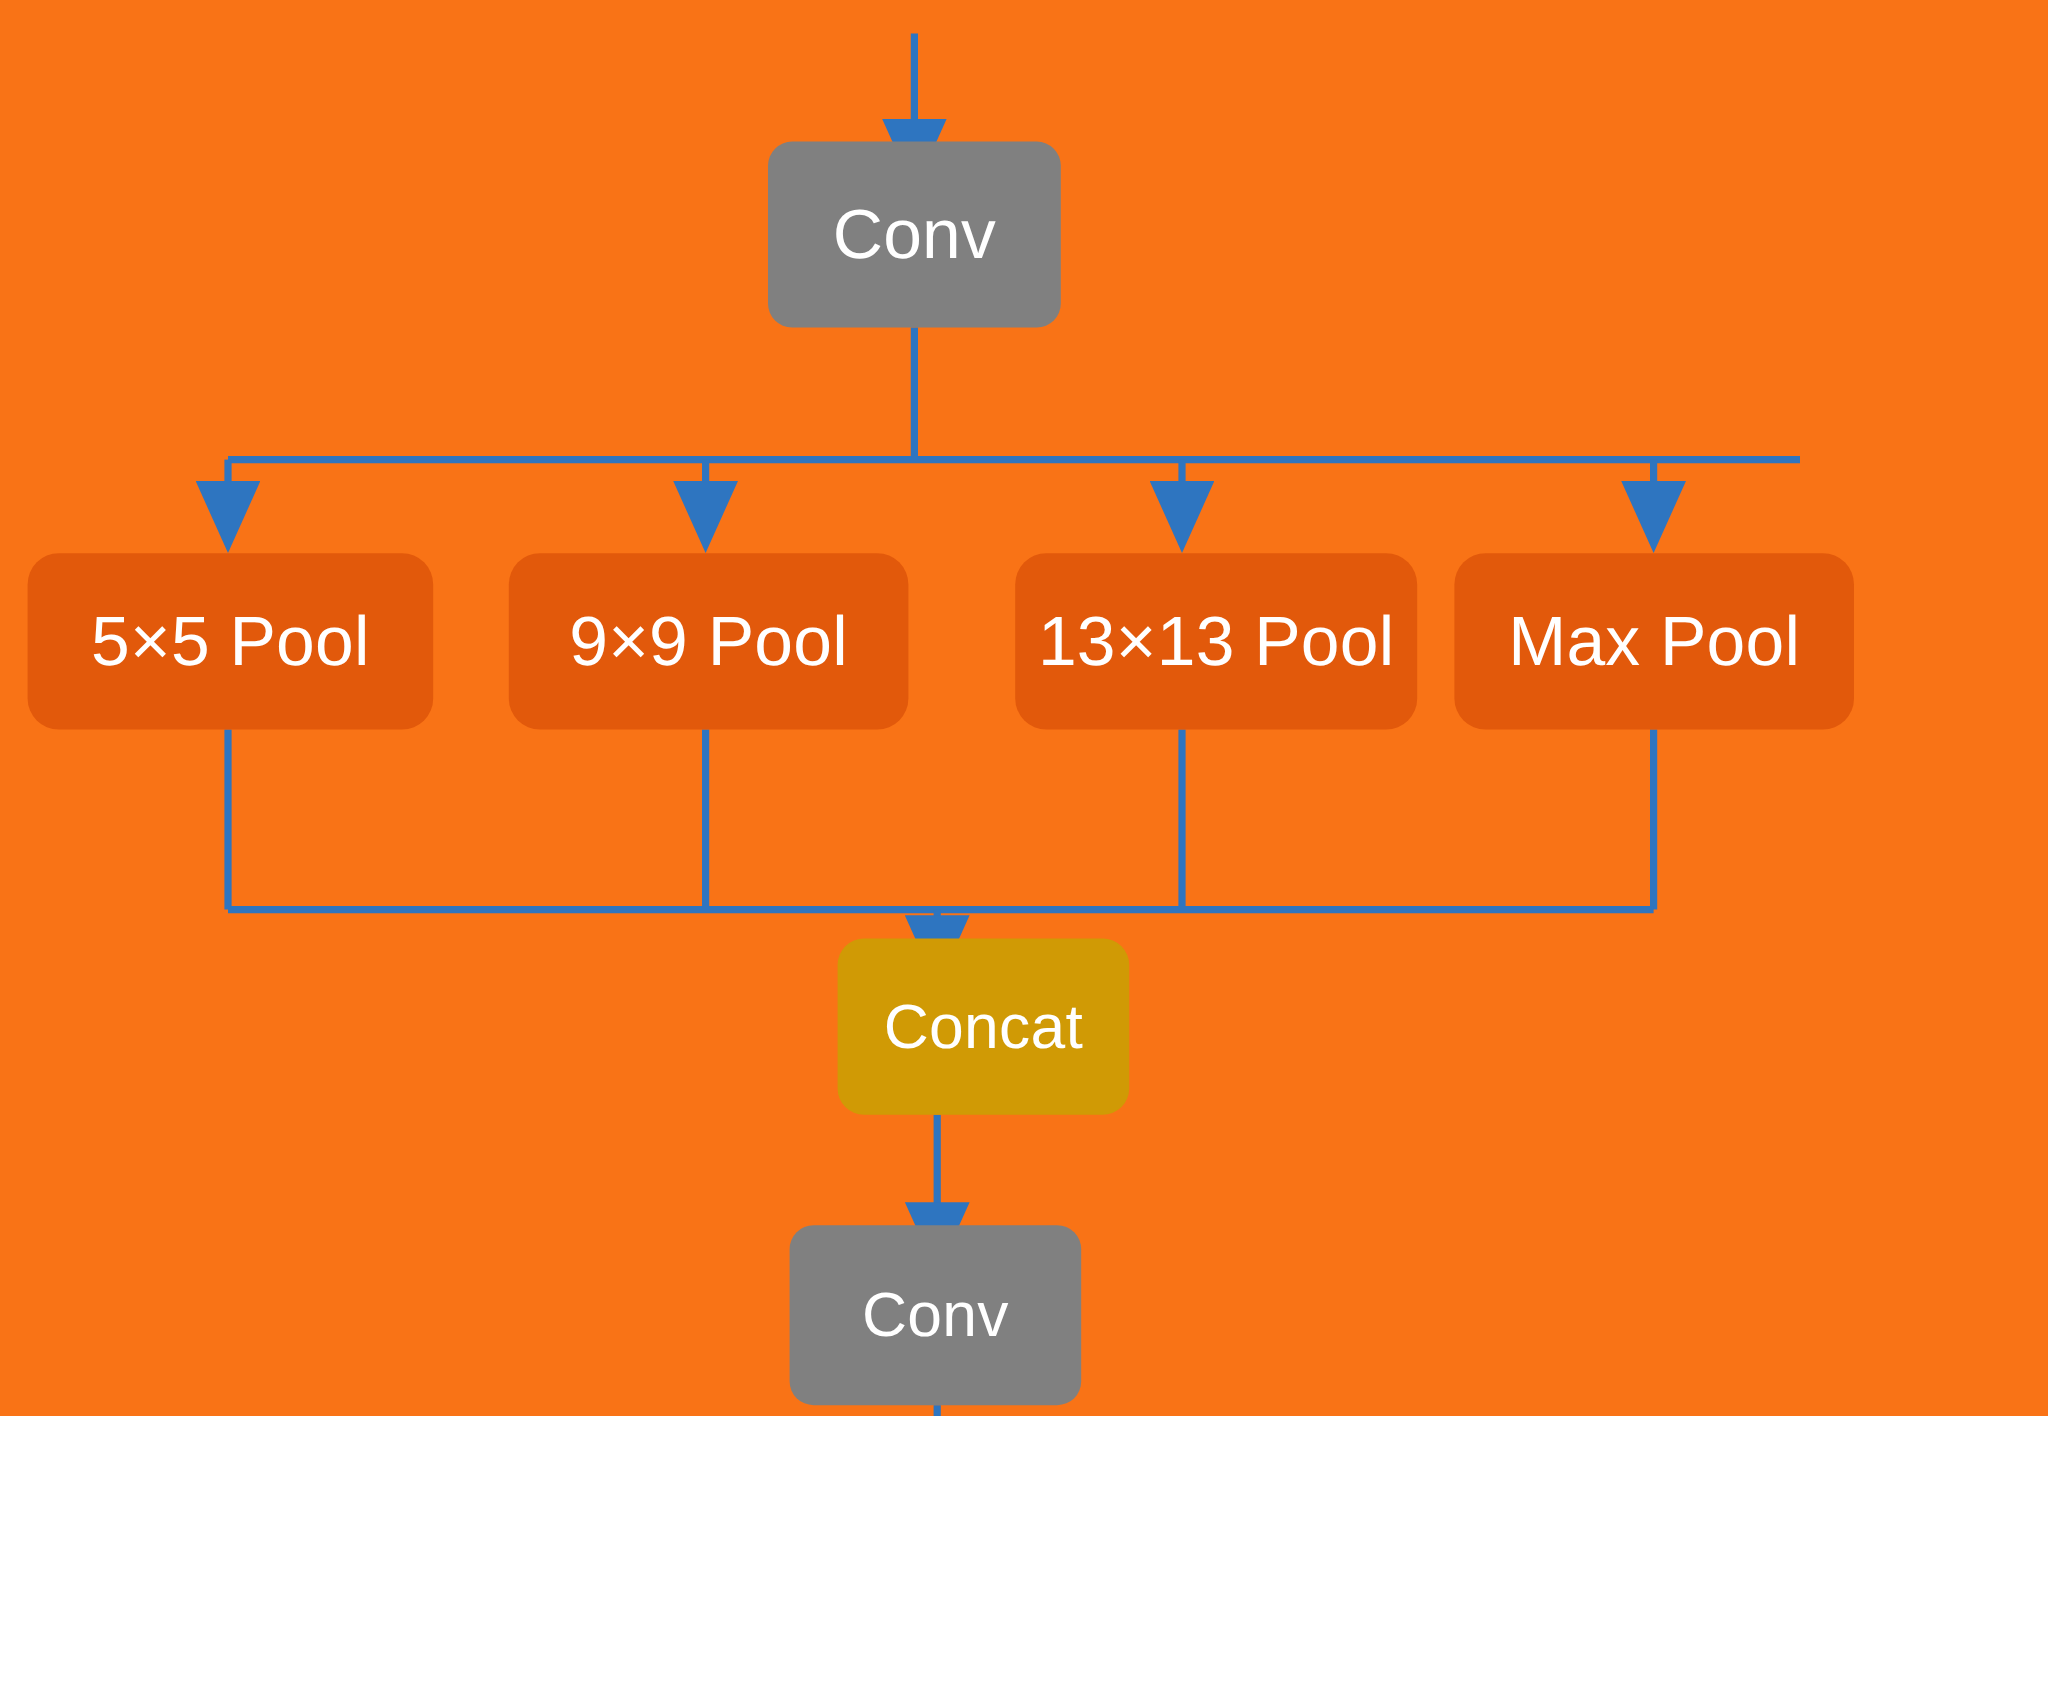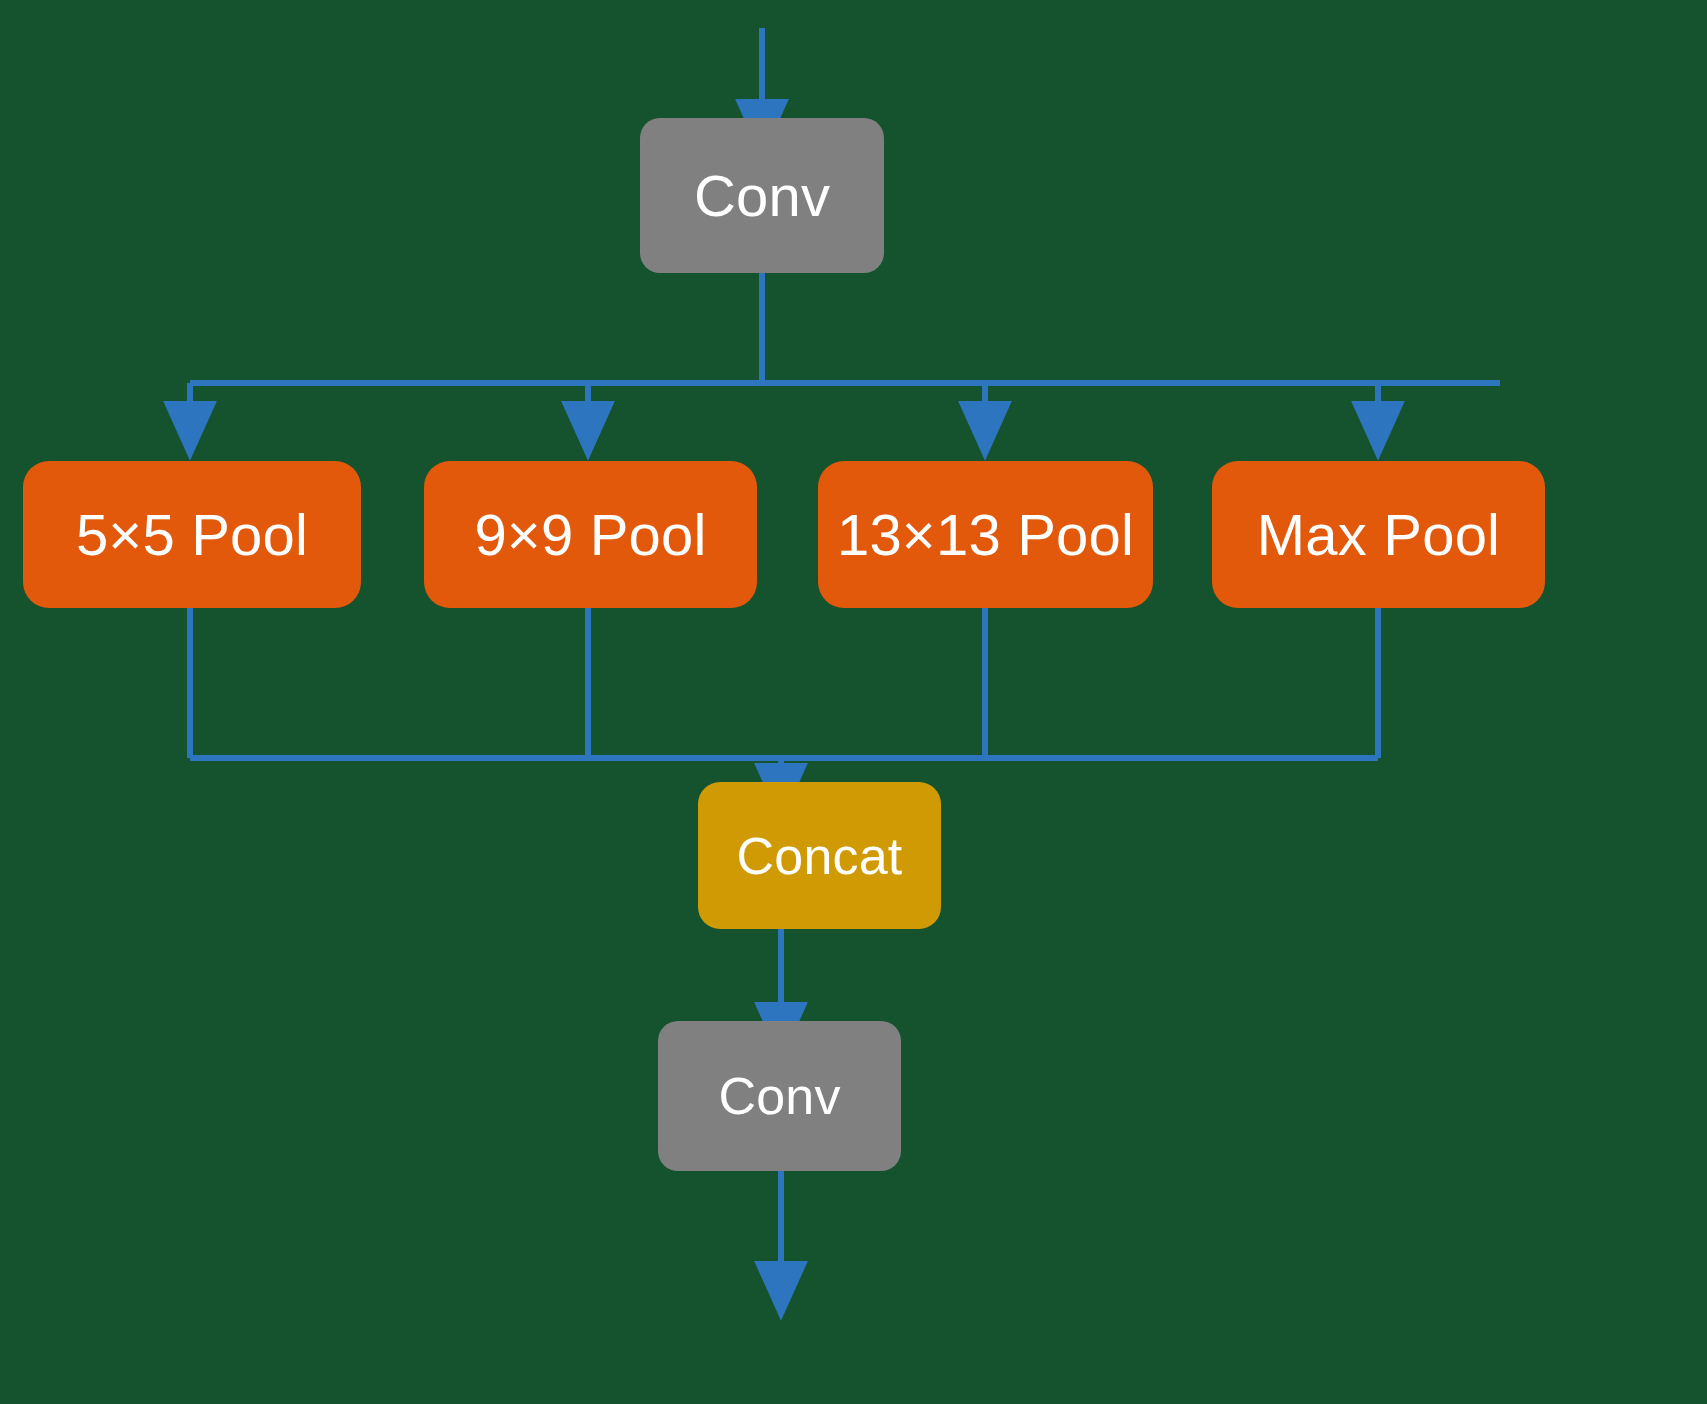--- a/index.html
+++ b/index.html
@@ -6,22 +6,22 @@
     margin: 0;
     padding: 0;
     background: #ffffff;
   }
   body {
     font-family: "Liberation Sans", "DejaVu Sans", sans-serif;
   }
   #canvas {
     position: relative;
     width: 1707px;
-    height: 1404px;
-    background: #14532d;
+    height: 1180px;
+    background: #f97316;
     overflow: hidden;
   }
   #wires {
     position: absolute;
     left: 0;
     top: 0;
     width: 1707px;
     height: 1404px;
     pointer-events: none;
   }
@@ -52,21 +52,21 @@
   }
   .node-concat {
     background: #D09A05;
     border-radius: 22px;
   }
 
   
   #node-conv-top   { left: 640px;  top: 118px;  width: 244px; height: 155px; font-size: 58px; }
   #node-pool-0     { left: 23px;   top: 461px;  width: 338px; height: 147px; font-size: 58px; text-align: right; }
   #node-pool-1     { left: 424px;  top: 461px;  width: 333px; height: 147px; font-size: 58px; }
-  #node-pool-2     { left: 818px;  top: 461px;  width: 335px; height: 147px; font-size: 58px; }
+  #node-pool-2     { left: 846px;  top: 461px;  width: 335px; height: 147px; font-size: 58px; }
   #node-pool-3     { left: 1212px; top: 461px;  width: 333px; height: 147px; font-size: 58px; text-align: center; }
   #node-concat     { left: 698px;  top: 782px;  width: 243px; height: 147px; font-size: 52px; }
   #node-conv-bot   { left: 658px;  top: 1021px; width: 243px; height: 150px; font-size: 52px; }
 </style>
 </head>
 <body>
 
 <div id="canvas">
 
   <svg id="wires" viewBox="0 0 1707 1404" width="1707" height="1404" xmlns="http://www.w3.org/2000/svg">

